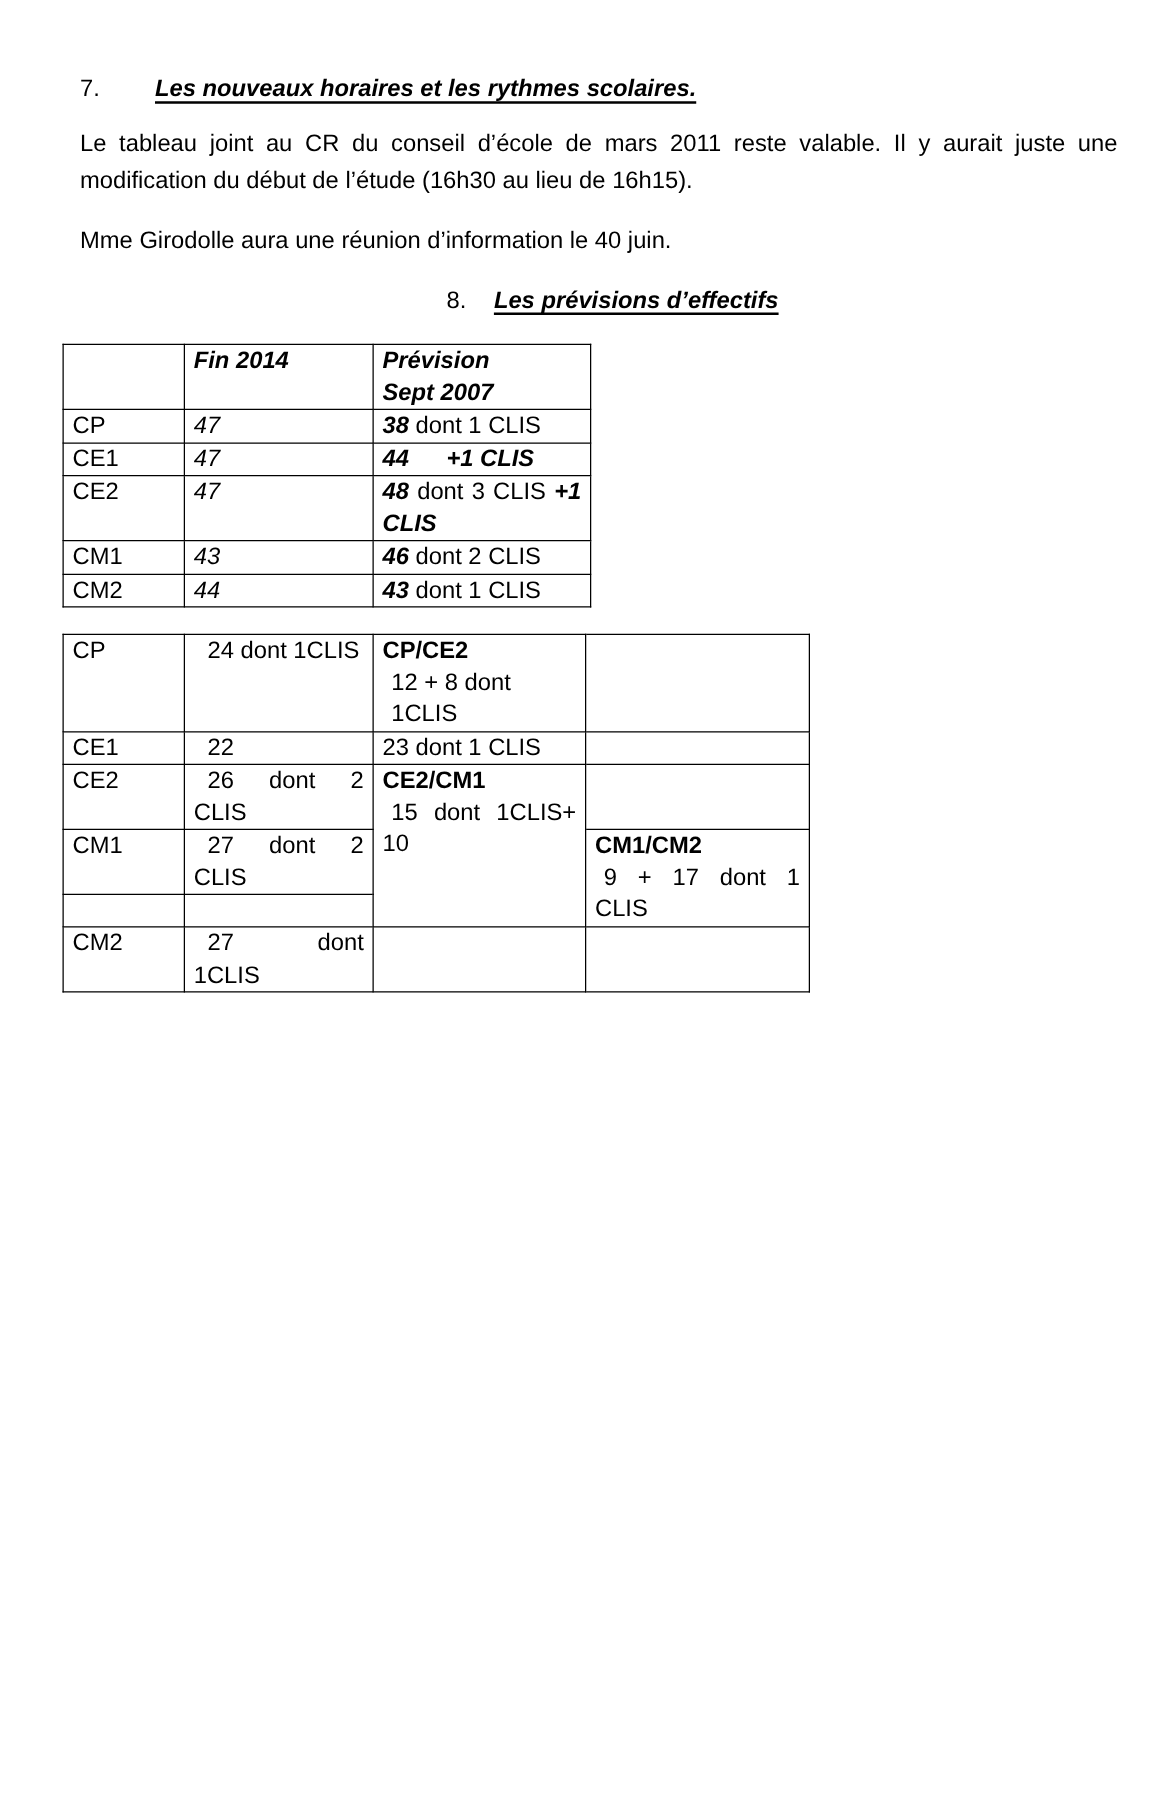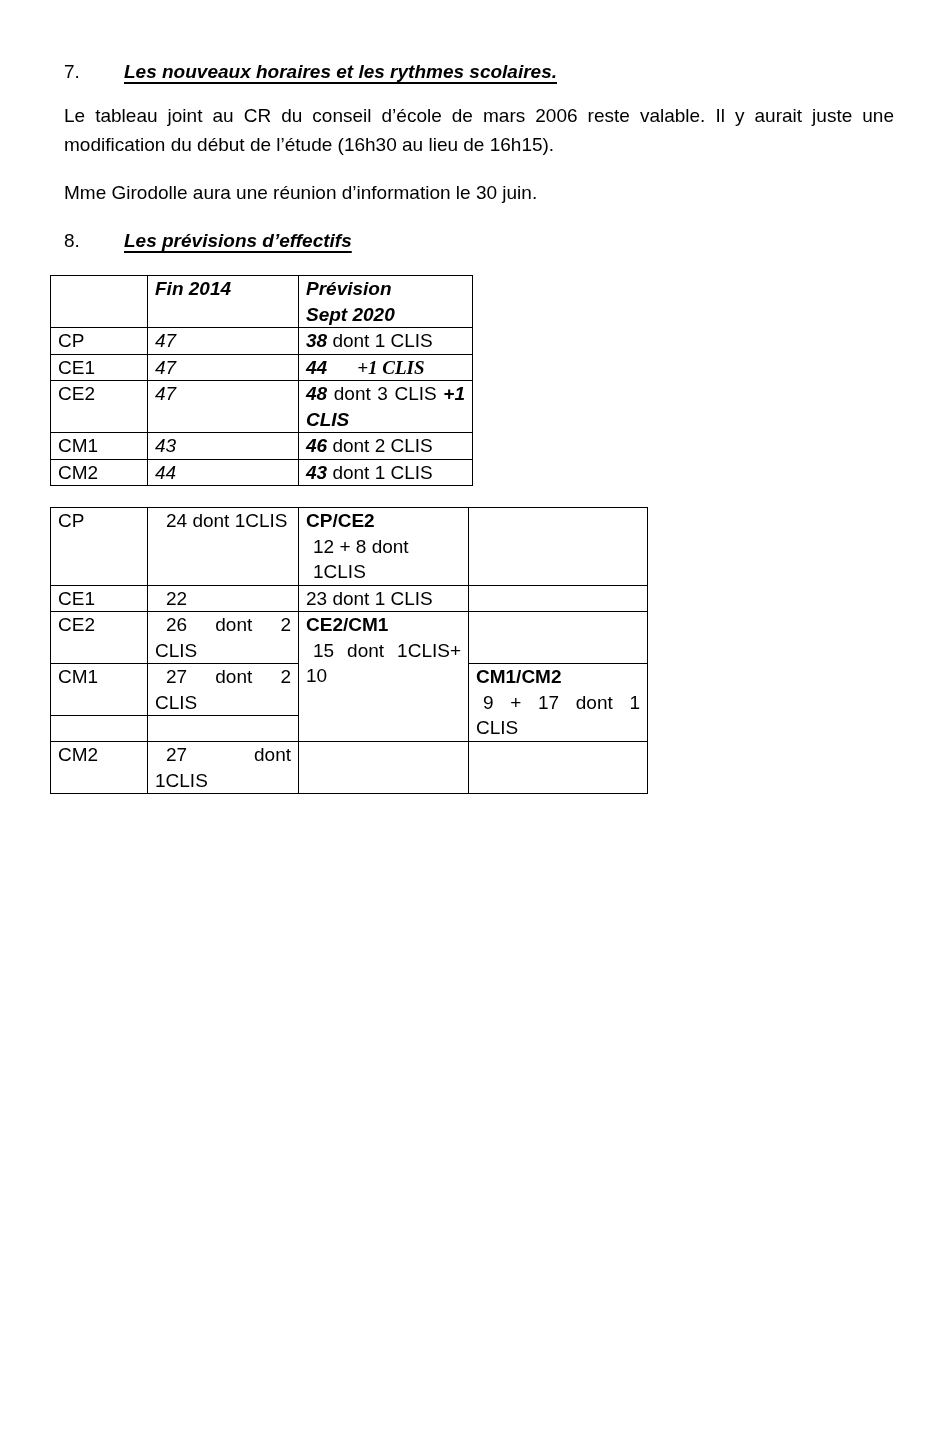--- a/index.html
+++ b/index.html
@@ -25,21 +25,21 @@
     text-underline-offset: 4px;
     text-decoration-thickness: 1.5px;
   }
 
   .para { margin: 0; line-height: 29px; }
   .j { text-align: justify; }
 
   #para1 { margin-top: 15px; }
   #para2 { margin-top: 19px; }
   #para3 { margin-top: 18px; }
-  #heading8 { margin-top: 19px; }
+  #heading8 { margin-top: 19px; text-align: center; }
   #table1 { margin-top: 20px; padding-left: 40px; }
   #heading9 { margin-top: 42px; }
   #table2 { margin-top: 21px; }
   .footnote { margin: 4px 0 0 0; line-height: 29px; }
 
   table.t {
     border-collapse: collapse;
     table-layout: fixed;
     margin-left: -14px;
   }
@@ -50,57 +50,57 @@
     line-height: 25.5px;
     overflow: hidden;
   }
   tr.h51 > td { height: 51px; }
   tr.h25 > td { height: 25px; }
   td.sp { height: auto; }
 
   .bi { font-weight: bold; font-style: italic; }
   .b  { font-weight: bold; }
   .it { font-style: italic; }
-  .gap { margin-left: 30px; font-family: Liberation Serif, serif; }
+  .gap { margin-left: 30px; }
   .ln { }
   .jl { text-align: justify; text-align-last: justify; }
   .ind1 { padding-left: 11px !important; }
   .ind1td { padding-left: 18px !important; }
   .ind2 { padding-left: 7px; }
 </style>
 </head>
 <body>
 
 <div class="page">
   <div class="content">
 
     <div class="heading" id="heading7">
       <span class="num">7.</span><span class="title">Les nouveaux horaires et les rythmes scolaires.</span>
     </div>
 
-    <p class="para j" id="para1">Le tableau joint au CR du conseil d’école de mars 2006 reste  valable. Il y aurait juste une modification du début de l’étude (16h30 au lieu de 16h15).</p>
-    <p class="para" id="para2">Mme Girodolle aura une réunion d’information le 30 juin.</p>
+    <p class="para j" id="para1">Le tableau joint au CR du conseil d’école de mars 2011 reste  valable. Il y aurait juste une modification du début de l’étude (16h30 au lieu de 16h15).</p>
+    <p class="para" id="para2">Mme Girodolle aura une réunion d’information le 40 juin.</p>
 
     <div class="heading" id="heading8">
       <span class="num">8.</span><span class="title">Les prévisions d’effectifs</span>
     </div>
 
     <table class="t" id="table1">
       <colgroup>
           <col style="width:97px">
           <col style="width:151px">
           <col style="width:174px">
         </colgroup>
       <tbody>
           <tr class="h51">
         <td></td>
         <td class="bi">Fin 2014</td>
         <td class="bi">
           <div class="ln">Prévision</div>
-          <div class="ln">Sept 2020</div>
+          <div class="ln">Sept 2007</div>
         </td>
       </tr>
       <tr class="h25">
         <td>CP</td>
         <td class="it">47</td>
         <td><span class="bi">38</span> <span>dont 1 CLIS</span></td>
       </tr>
       <tr class="h25">
         <td>CE1</td>
         <td class="it">47</td>

